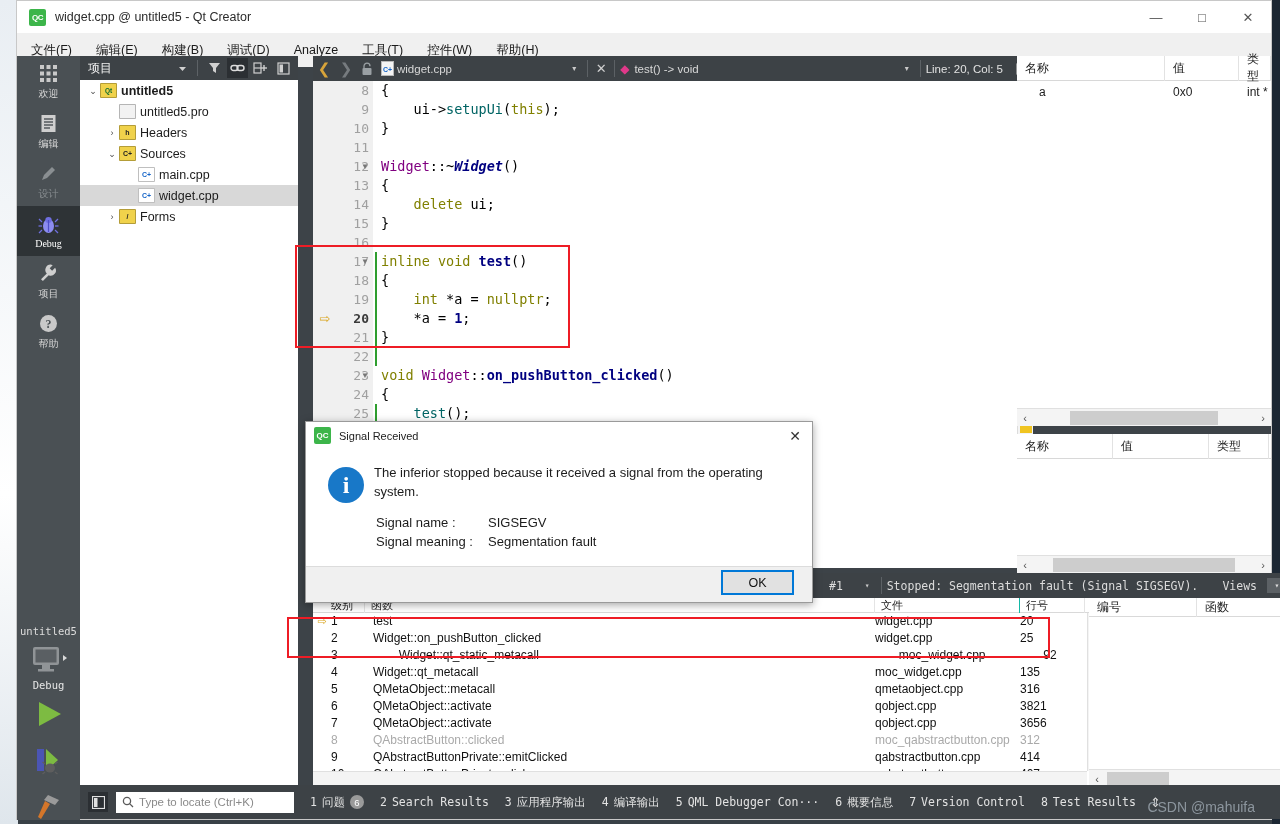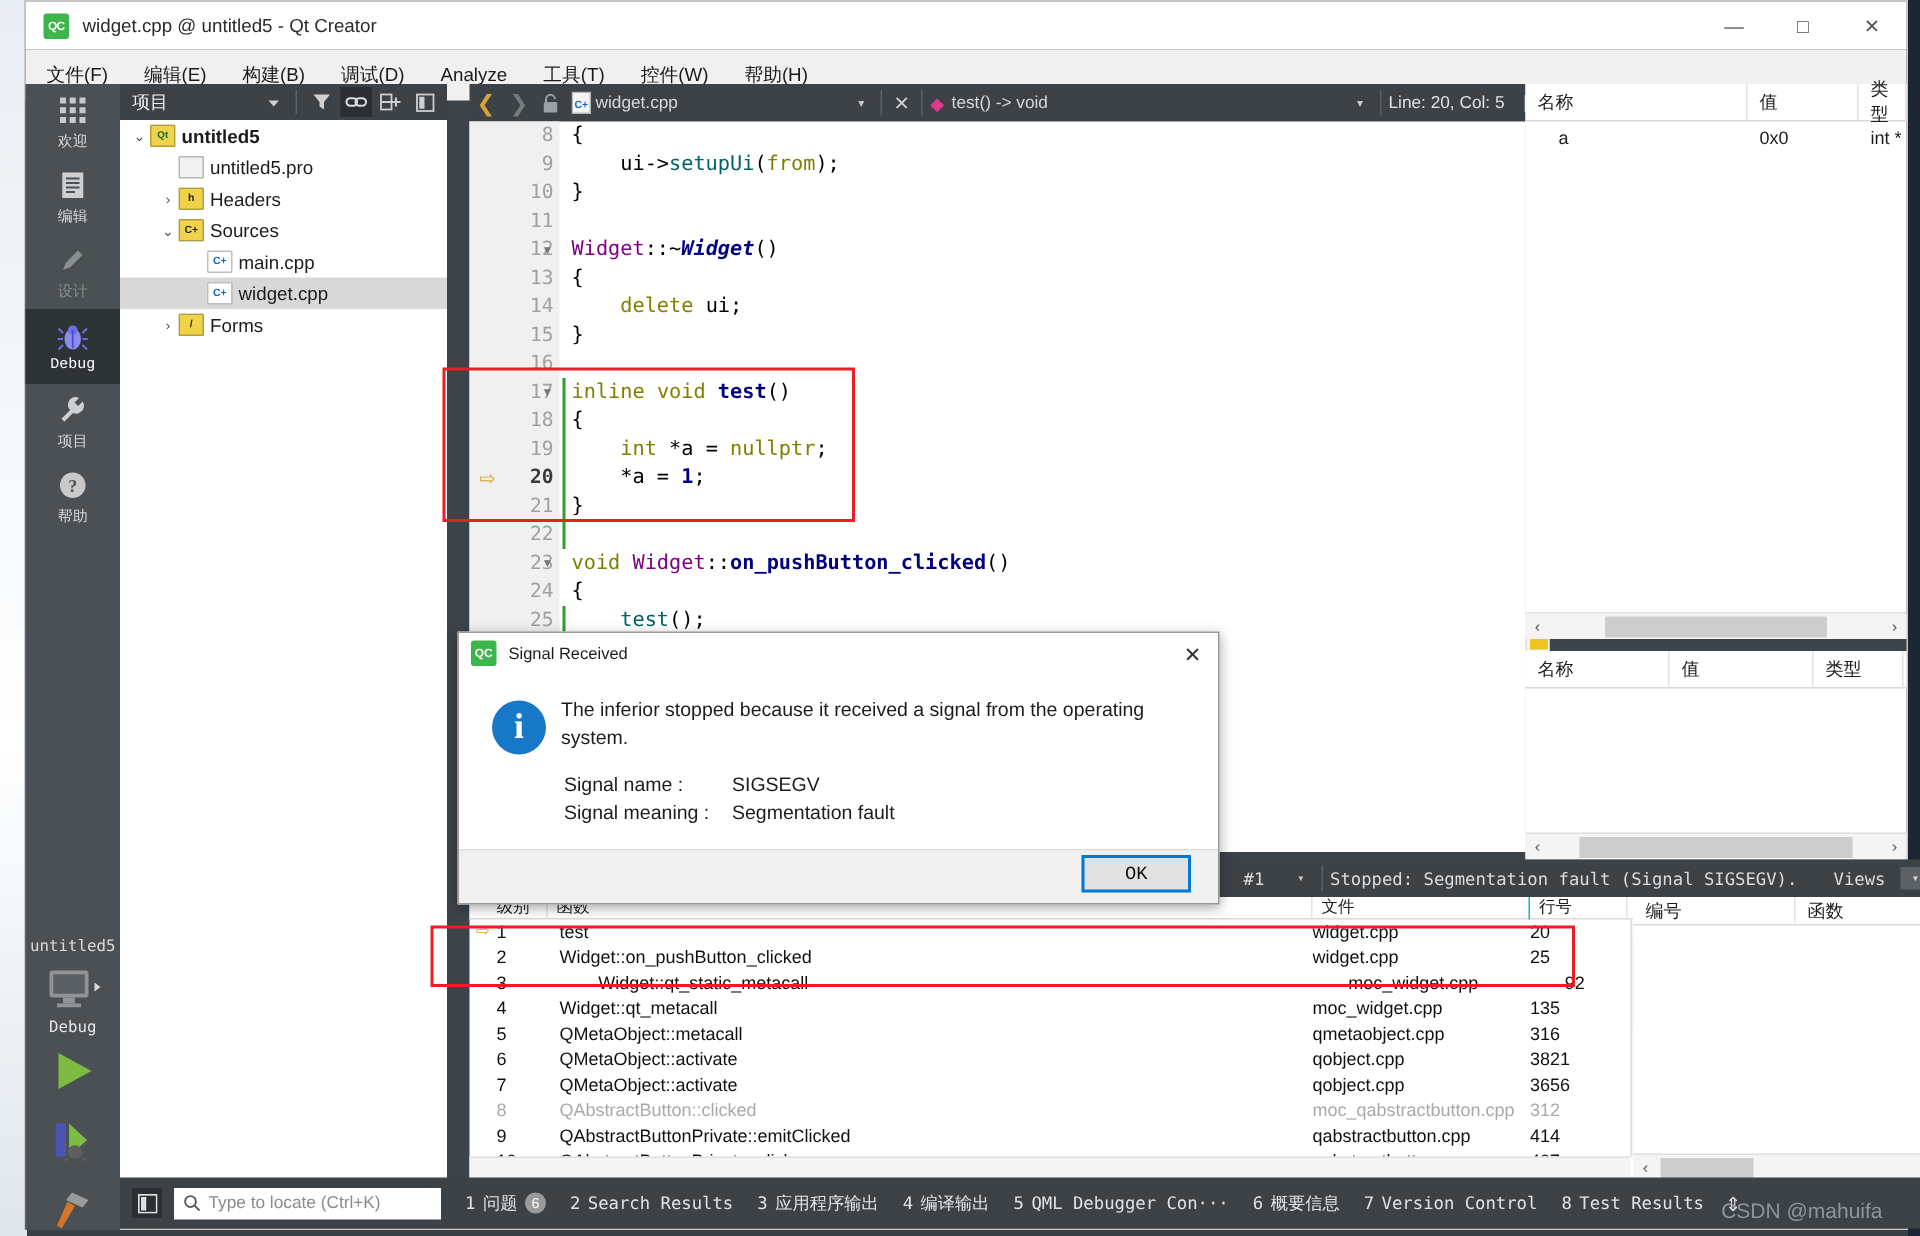--- a/index.html
+++ b/index.html
@@ -31,21 +31,21 @@
       display:flex; align-items:center; padding-left:14px; }
   .menu-item { font-size:12.5px; color:#1a1a1a; margin-right:24px; white-space:nowrap; }
 
   
   .modebar { position:absolute; left:0; top:55px; width:63px; height:764px; background:#4a5054; }
   .mode { width:63px; height:50px; display:flex; flex-direction:column; align-items:center;
       justify-content:center; color:#d6d6d6; font-size:10.5px; }
   .mode.active { background:#2e3336; color:#ffffff; }
   .mode.dim { color:#868b8e; }
   .mode .glyph { height:23px; display:flex; align-items:center; justify-content:center; margin-bottom:2px; }
-  .mode .mlabel { font-family:Liberation Mono, monospace; font-size:10px; }
+  .mode .mlabel { font-family:Liberation Serif, serif; font-size:10px; }
 
   .run-area { position:absolute; left:0; bottom:0; width:63px; height:200px; }
   .kitname { text-align:center; font-size:10.5px; color:#dcdcdc; font-family:"DejaVu Sans Mono", monospace;
       padding-top:5px;}
   .runbtn { width:63px; height:46px; display:flex; align-items:center; justify-content:center; }
 
   
   .proj-header { position:absolute; left:63px; top:55px; width:218px; height:24px; background:#3d4246;
       display:flex; align-items:center; padding:0 4px; }
   .proj-title { font-size:12px; color:#efefef; margin-left:4px; }
@@ -151,21 +151,21 @@
       justify-content:center; color:#333; font-size:14px; }
   .dlg-body { position:absolute; left:0; top:27px; width:506px; height:118px; background:#ffffff;
       border-bottom:1px solid #dcdcdc; }
   .info-icon { position:absolute; left:22px; top:18px; width:36px; height:36px; border-radius:50%;
       background:#1878c8; color:#fff; font-size:24px; font-weight:bold; display:flex;
       align-items:center; justify-content:center; font-family:"Liberation Serif", serif; }
   .dlg-msg { position:absolute; left:68px; top:14px; width:420px; font-size:13px; color:#1c1c1c;
       line-height:19px; }
   .dlg-sig { position:absolute; left:70px; top:64px; font-size:13px; color:#1c1c1c; line-height:19px; }
   .dlg-sig .lbl { display:inline-block; width:112px; }
-  .dlg-footer { position:absolute; left:0; bottom:0; width:506px; height:36px;font-family:Liberation Mono, monospace; }
+  .dlg-footer { position:absolute; left:0; bottom:0; width:506px; height:36px; }
   .ok-btn { position:absolute; right:18px; top:4px; width:73px; height:25px; background:#e1e1e1;
       border:2px solid #0078d7; color:#111; font-size:12.5px; display:flex; align-items:center;
       justify-content:center; }
   .dlg-icon { width:17px; height:17px; margin-left:8px; background:#3cb54a; border-radius:2px;
       color:#fff; font-size:8px; font-weight:bold; display:flex; align-items:center; justify-content:center;}
 </style>
 </head>
 <body>
 
 <div id="app">
@@ -472,21 +472,21 @@
           <div class="fold" style="top: 209px;"></div>
           <div class="fold" style="top: 228px;"></div>
           <div class="fold" style="top: 247px;"></div>
           <div class="fold" style="top: 266px;"></div>
           <div class="fold" style="top: 285px;">▼</div>
           <div class="fold" style="top: 304px;"></div>
           <div class="fold" style="top: 323px;"></div>
         </div>
       <div class="code">
           <div class="crow"><span class="pl">{</span></div>
-          <div class="crow"><span class="pl">    ui-&gt;</span><span class="fld">setupUi</span><span class="pl">(</span><span class="kw">from</span><span class="pl">);</span></div>
+          <div class="crow"><span class="pl">    ui-&gt;</span><span class="fld">setupUi</span><span class="pl">(</span><span class="kw">this</span><span class="pl">);</span></div>
           <div class="crow"><span class="pl">}</span></div>
           <div class="crow">&nbsp;</div>
           <div class="crow"><span class="typ">Widget</span><span class="pl">::~</span><span class="fnit">Widget</span><span class="pl">()</span></div>
           <div class="crow"><span class="pl">{</span></div>
           <div class="crow"><span class="pl">    </span><span class="kw">delete</span><span class="pl"> ui;</span></div>
           <div class="crow"><span class="pl">}</span></div>
           <div class="crow">&nbsp;</div>
           <div class="crow"><span class="kw">inline</span><span class="pl"> </span><span class="kw">void</span><span class="pl"> </span><span class="fn">test</span><span class="pl">()</span></div>
           <div class="crow"><span class="pl">{</span></div>
           <div class="crow"><span class="pl">    </span><span class="kw">int</span><span class="pl"> *a = </span><span class="kw">nullptr</span><span class="pl">;</span></div>

